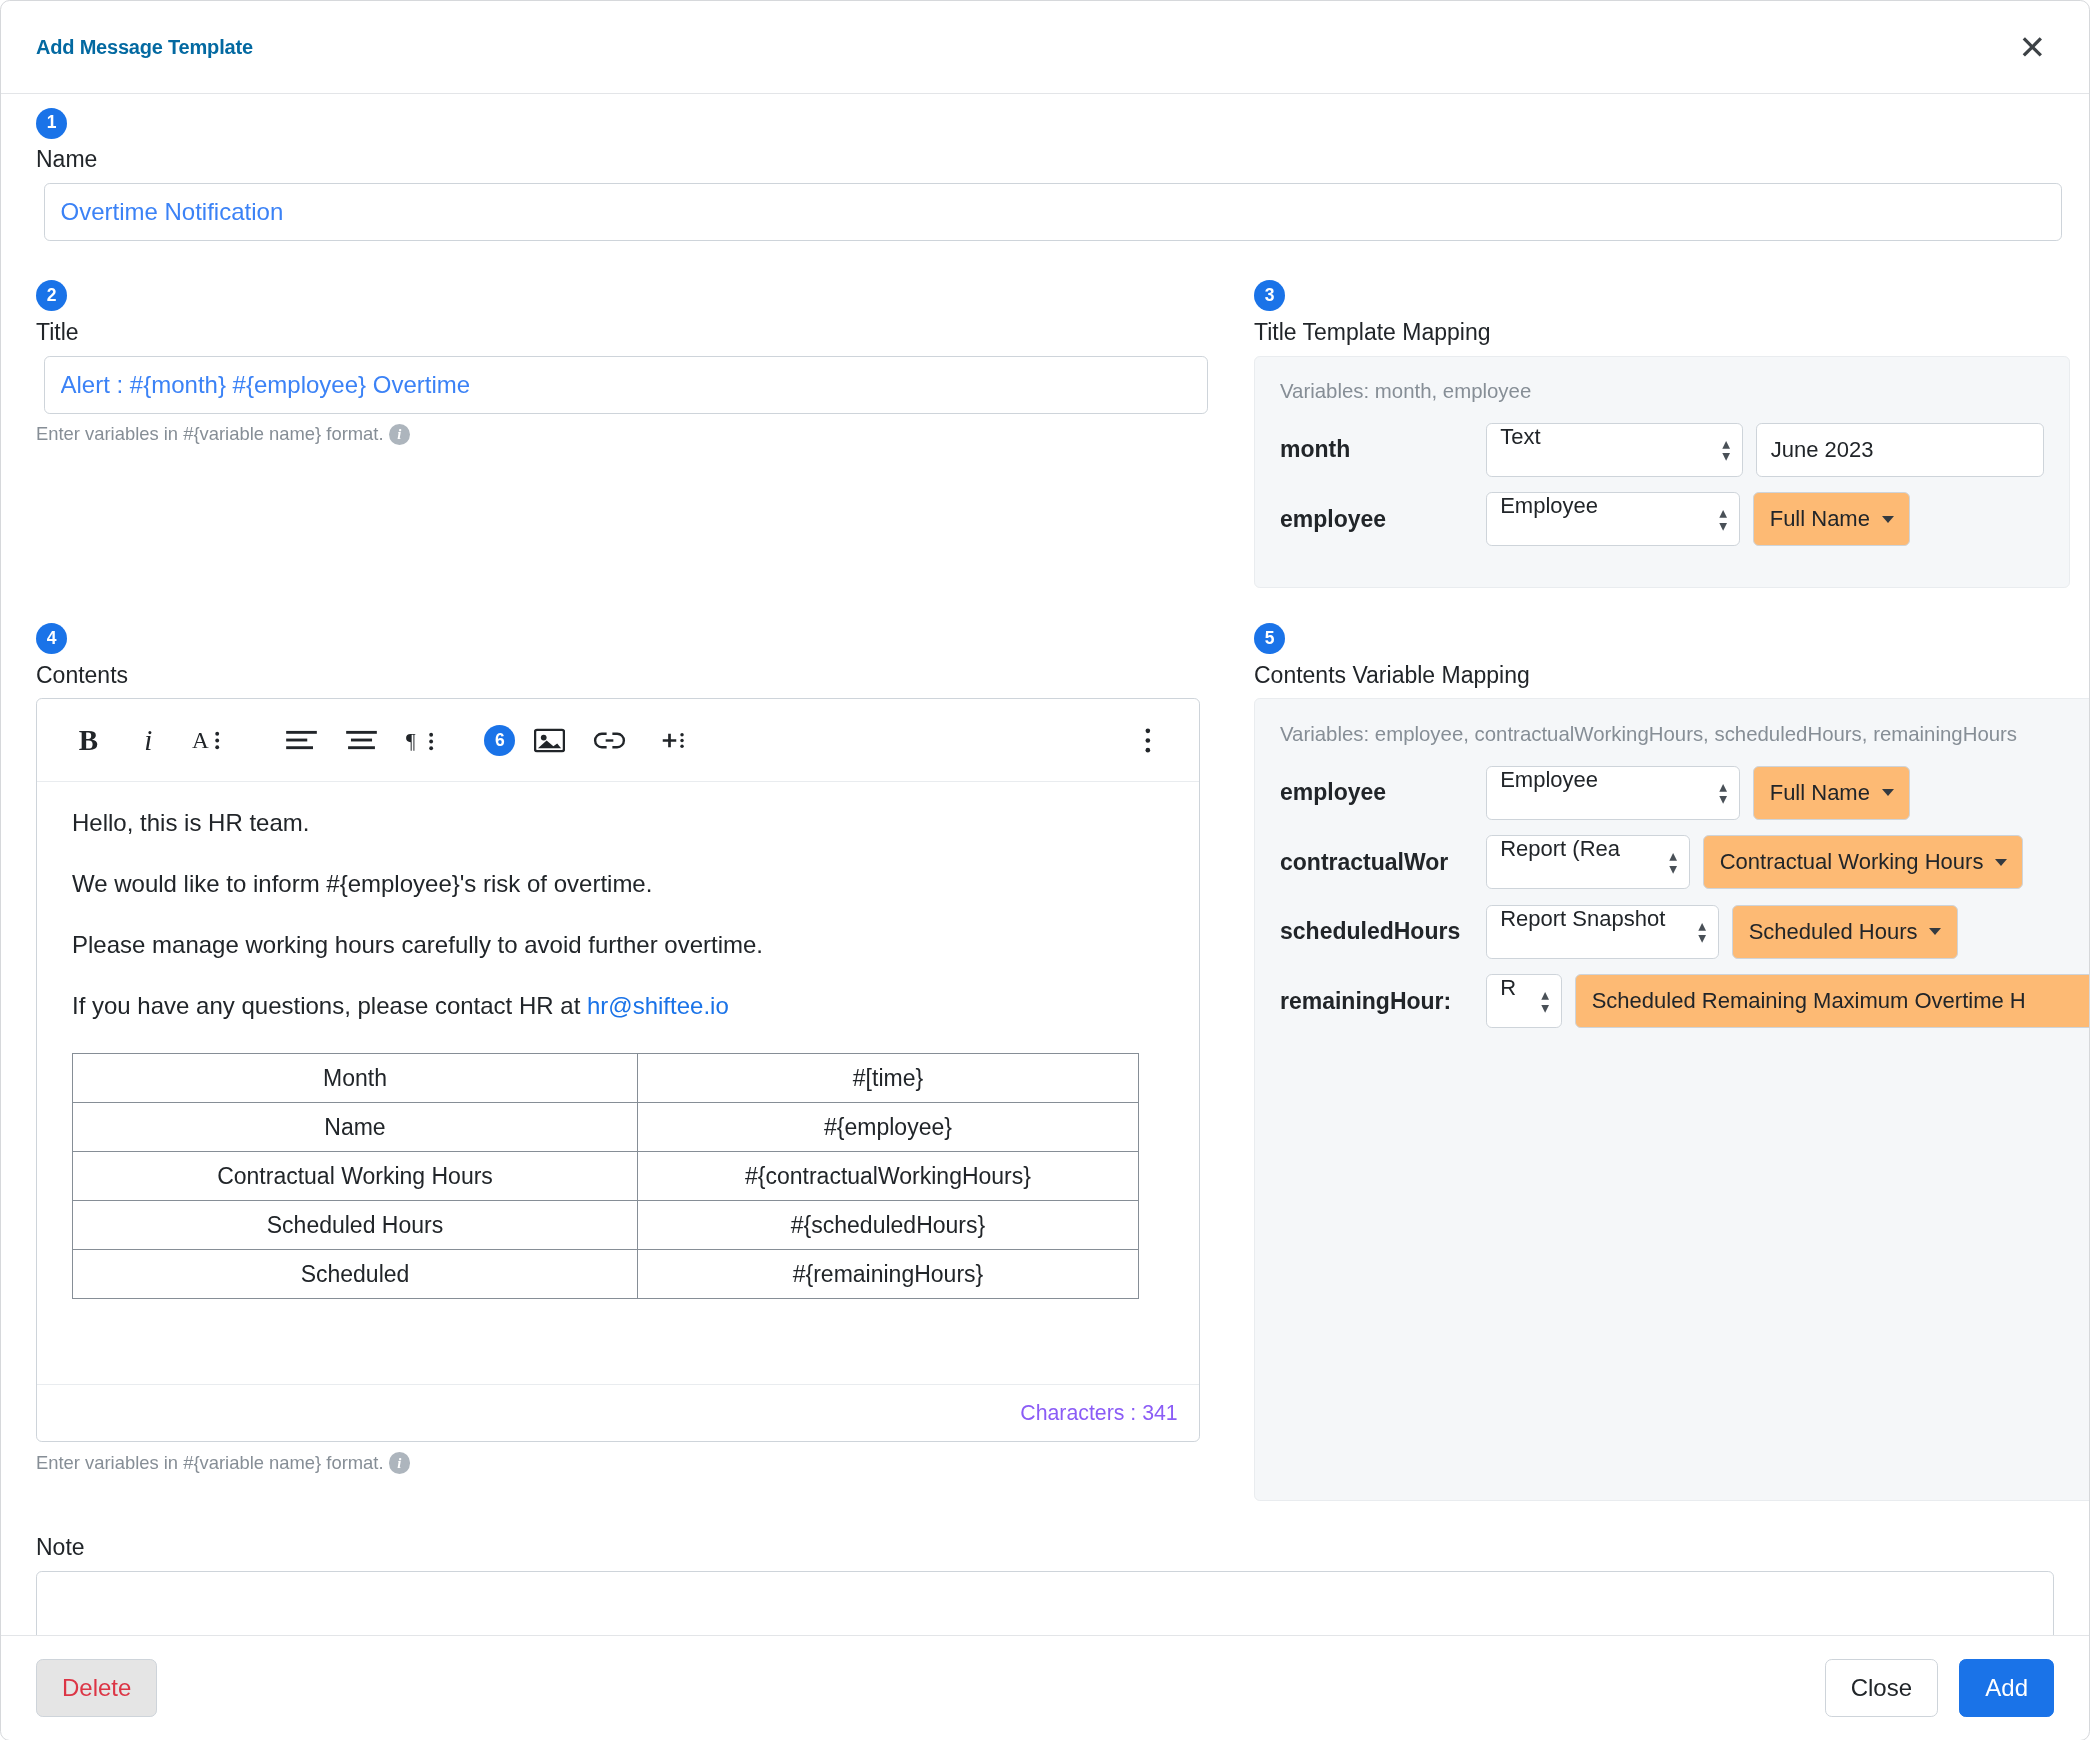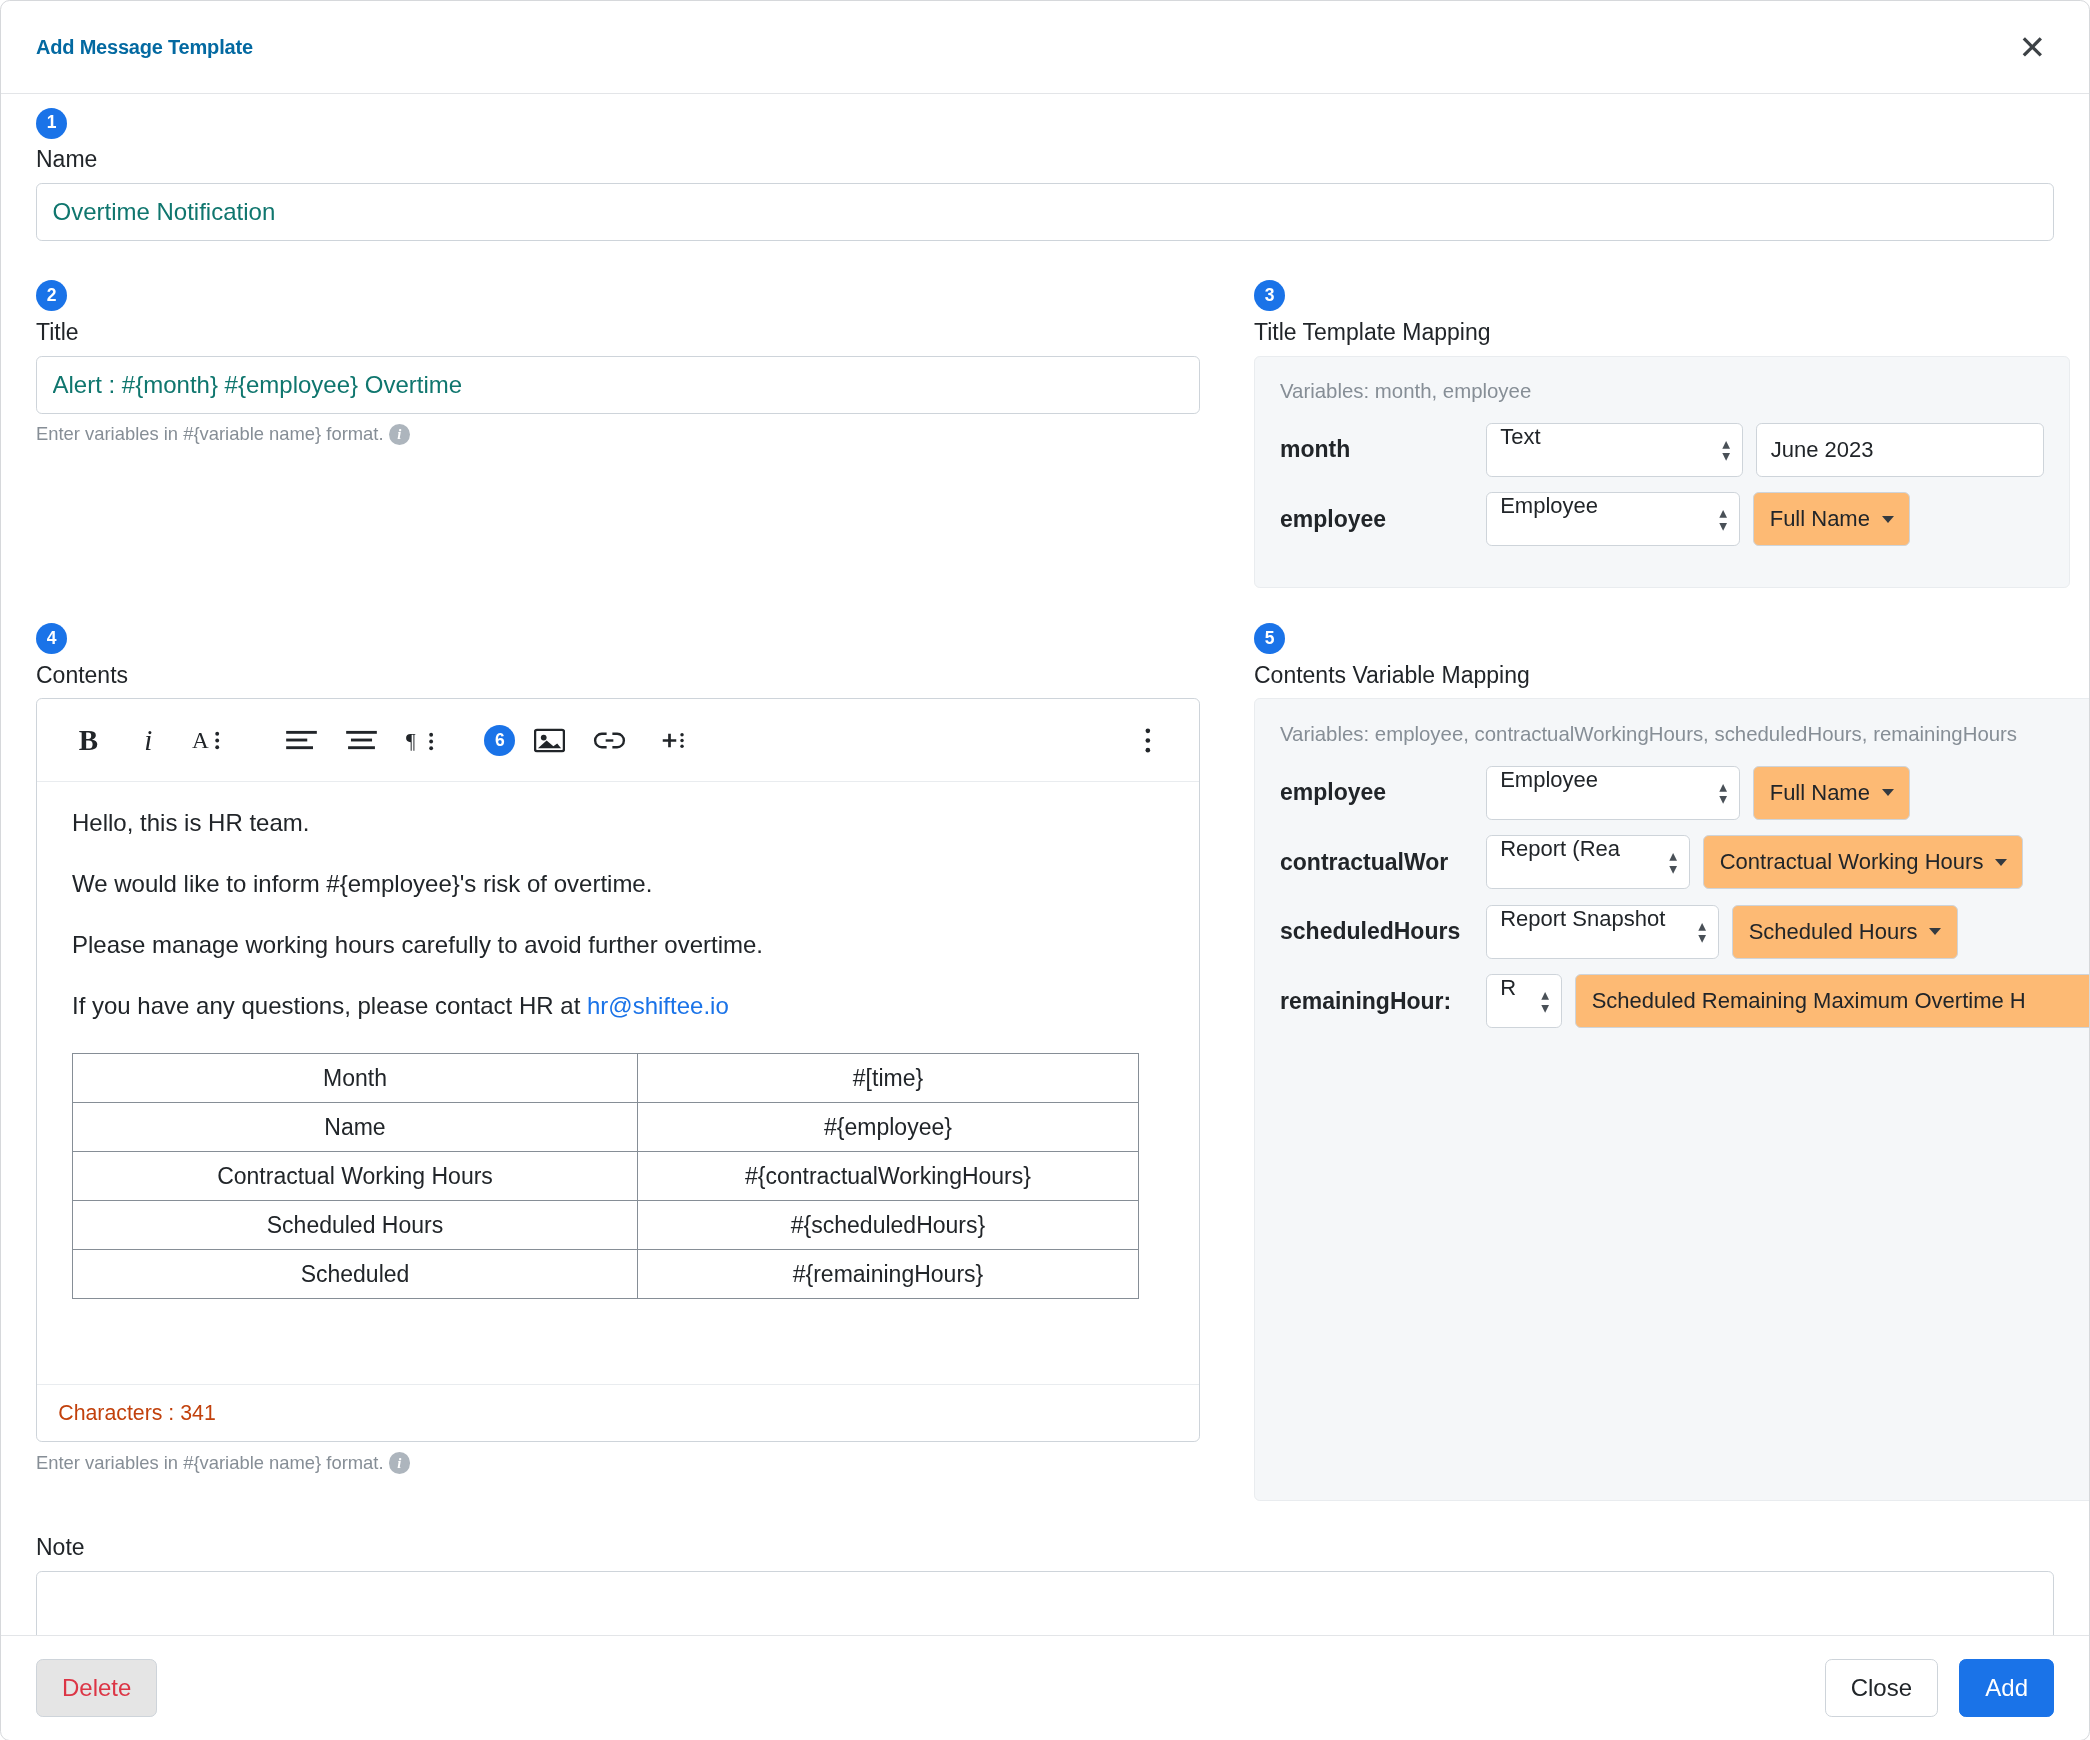--- a/index.html
+++ b/index.html
@@ -72,23 +72,24 @@
     color: #212529;
     margin: 5.8px 0 9.7px 0;
   }
   .text-input {
     width: 100%;
     height: 58px;
     border: 1px solid #ced4da;
     border-radius: 5.8px;
     padding: 0 15.5px;
     font-size: 24px;
-    color: #0f766e;
+    color: #3b82f6;
     font-family: "Liberation Sans", sans-serif;
     background: #fff;
+    margin-left: 8px;
   }
   .helper {
     font-size: 18.4px;
     color: #868e96;
     margin-top: 9.7px;
     display: flex;
     align-items: center;
     gap: 5px;
   }
   .info-dot {
@@ -259,22 +260,23 @@
     border: 1px solid #868e96;
     height: 49px;
     text-align: center;
     font-size: 23px;
     color: #212529;
     padding: 3.9px 7.8px;
   }
   .etable td.c1 { width: 53%; }
   .char-count {
     border-top: 1px solid #e9ecef;
+    text-align: right;
     font-size: 21.3px;
-    color: #c2410c;
+    color: #8b5cf6;
     padding: 15.5px 21.3px;
   }
   
   .note-label { font-size: 23px; margin: 0 0 9.7px 0; }
   .note-area {
     width: 100%;
     height: 107px;
     border: 1px solid #ced4da;
     border-radius: 5.8px;
     resize: none;

